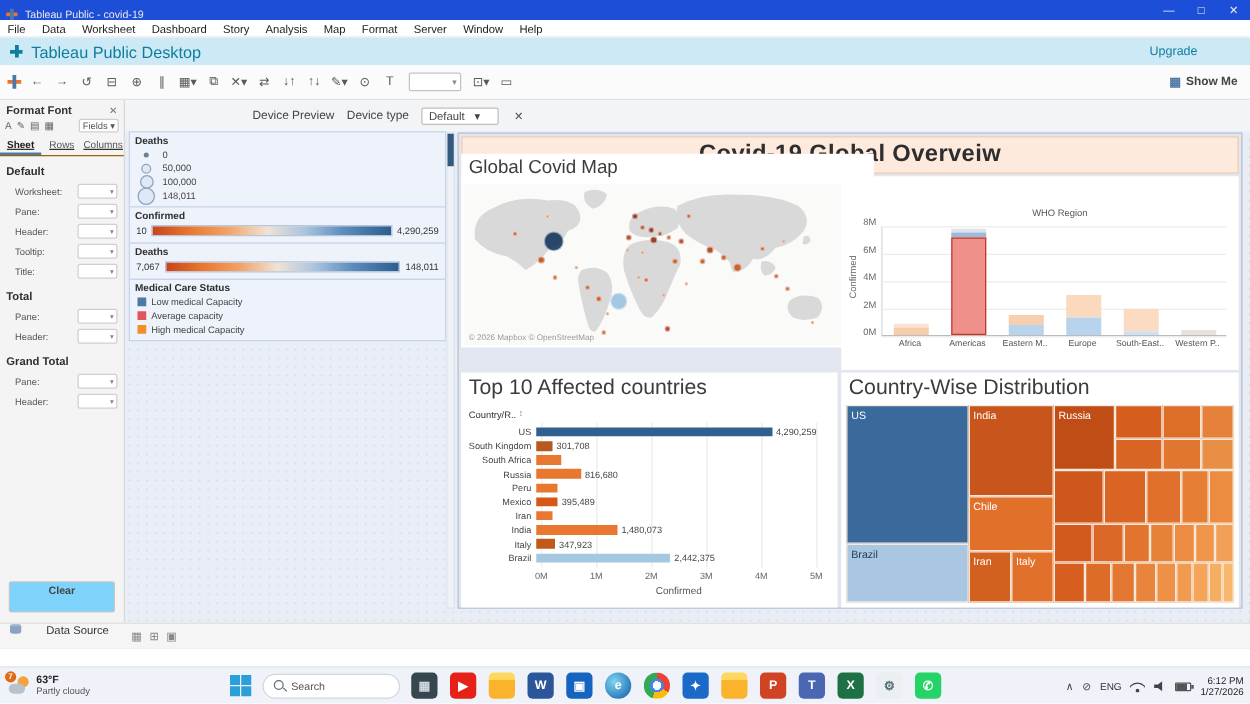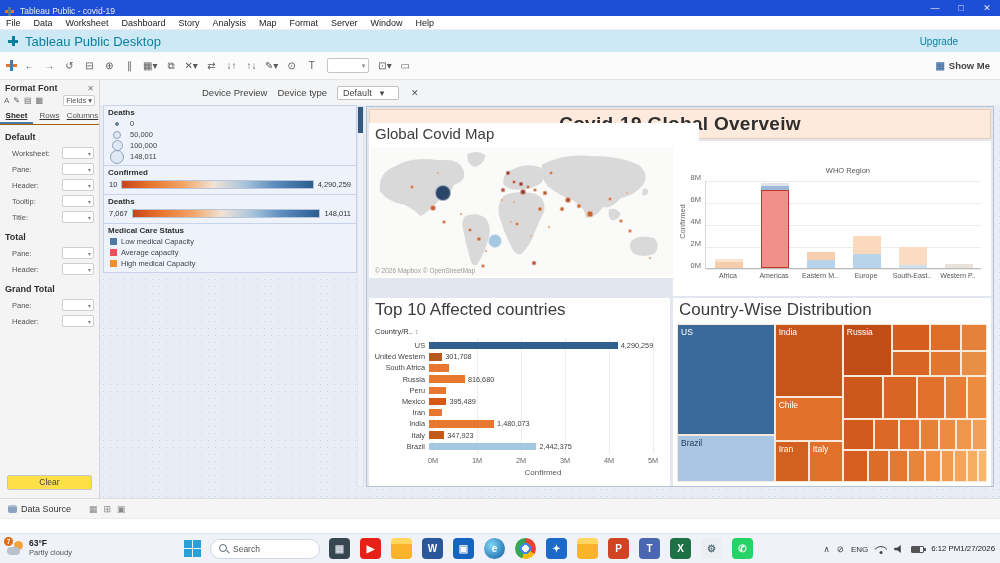--- a/index.html
+++ b/index.html
@@ -43,21 +43,21 @@
 #fp-gicons{display:flex;align-items:center;gap:4px;}
 .fp-gic{font-size:8px;color:#666;}
 .fp-fields{margin-left:auto;font-size:7.5px;color:#555;border:1px solid #cfcfcf;background:#fff;border-radius:2px;padding:0 2px;white-space:nowrap;}
 #fp-tabs{display:flex;border-bottom:1px solid #a16207;text-decoration:underline;}
 .fp-tab{flex:1;text-align:center;font-size:8px;padding:2px 0;color:#555;white-space:nowrap;}
 .fp-tab.active{font-weight:bold;color:#222;border-bottom:2px solid #4a7aa8;}
 .fp-sec-title{font-size:9px;font-weight:bold;color:#2f2f2f;padding:7px 5px 3px;}
 .fp-row{display:flex;align-items:center;padding:2px 5px 2px 12px;}
 .fp-label{font-size:7.5px;color:#555;}
 .fp-dd{margin-left:auto;width:32px;height:12px;background:#fff;border:1px solid #cfcfcf;border-radius:2px;display:flex;align-items:center;justify-content:flex-end;padding-right:2px;font-size:6px;color:#888;}
-.fp-clear{position:absolute;left:7px;right:7px;bottom:8px;height:15px;background:#fde047;border:1px solid #c6c6c6;border-radius:2px;font-size:8.5px;color:#444;text-align:center;line-height:13px;}
+.fp-clear{position:absolute;left:7px;right:7px;bottom:8px;height:25px;background:#7dd3fc;border:1px solid #c6c6c6;border-radius:2px;font-size:8.5px;color:#444;text-align:center;line-height:13px;font-weight:bold;}
 
 
 #canvas{position:absolute;left:100px;top:80px;width:900px;height:418px;background-color:#e8edf6;background-image:radial-gradient(circle,#c9d3e4 0.7px,transparent 0.8px);background-size:7px 7px;}
 #device-bar{position:absolute;left:0;top:0;width:900px;height:25px;background:#f3f4f6;display:flex;align-items:center;padding-left:102px;gap:10px;font-size:9.5px;color:#444;}
 .db-select{display:flex;align-items:center;gap:8px;background:#fff;border:1px solid #c0c0c0;border-radius:2px;padding:1px 5px;min-width:62px;font-size:9px;}
 .db-close{color:#555;font-size:9px;margin-left:2px;}
 
 
 #legends{position:absolute;left:3px;top:26px;width:254px;}
 .lg-card{background:#edf2fb;border:1px solid #c7d3e8;margin-top:-1px;padding:2px 4px 3px;}
@@ -126,21 +126,21 @@
 #t10-ticks div{position:absolute;transform:translateX(-50%);font-size:7.3px;color:#666;}
 #t10-xlabel{position:absolute;left:174px;top:170px;transform:translateX(-50%);font-size:8px;color:#555;}
 
 
 #treemap{position:absolute;left:4px;top:26px;width:310px;height:158px;}
 .tm-cell{position:absolute;border:1px solid #f8e8da;}
 .tm-cell span{position:absolute;left:3px;top:2px;font-size:8.5px;}
 
 
 #sheetbar{position:absolute;left:0;top:498px;width:1000px;height:20px;background:#f5f5f5;border-top:1px solid #dcdcdc;display:flex;align-items:center;padding-left:6px;font-size:9px;color:#333;}
-.ds-tab{display:flex;align-items:center;gap:4px;padding:0 10px 0 2px;height:20px;}
+.ds-tab{display:flex;gap:20px;padding:0 10px 0 2px;height:20px;}
 .ds-ic{width:9px;height:8px;background:#8aa3c0;border-radius:3px/2px;border-top:2px solid #a9bdd4;}
 #sheet-tabs-list{display:flex;height:20px;}
 .sheet-tab{display:flex;align-items:center;gap:3px;padding:0 8px;color:#444;border-right:1px solid #e5e5e5;}
 .sheet-tab.active{background:#fff;border:1px solid #c9c9c9;font-weight:bold;color:#222;}
 .tab-ic{width:8px;height:8px;border:1px solid #8aa2bd;background:linear-gradient(180deg,#d8e4f0 50%,#fff 50%);}
 #sheet-new-btns{display:flex;gap:6px;margin-left:8px;color:#888;font-size:9px;}
 
 
 #statusstrip{position:absolute;left:0;top:518px;width:1000px;height:15px;background:#fff;border-top:1px solid #ececec;}
 
@@ -168,21 +168,21 @@
 .tb-app.chrome{border-radius:50%;background:radial-gradient(circle,#fff 0 3.5px,#4285f4 3.5px 5.5px,transparent 5.5px),conic-gradient(#ea4335 0 120deg,#fbbc05 120deg 200deg,#34a853 200deg 360deg);}
 #tray{position:absolute;right:5px;top:3px;display:flex;align-items:center;gap:7px;height:24px;}
 .tray-g{font-size:8.5px;color:#444;}
 .tray-lang{font-size:8px;color:#333;}
 .wifi{position:relative;width:12px;height:10px;overflow:hidden;}
 .wifi i{position:absolute;left:50%;top:10px;transform:translate(-50%,-50%);width:16px;height:16px;border-radius:50%;border:1.3px solid #444;}
 .wifi b{position:absolute;left:50%;top:7px;transform:translateX(-50%);width:3px;height:3px;border-radius:50%;background:#444;}
 .vol{width:10px;height:9px;background:#444;clip-path:polygon(0 35%,30% 35%,65% 5%,65% 95%,30% 65%,0 65%);}
 .bat{position:relative;width:13px;height:7px;border:1px solid #555;border-radius:1px;background:linear-gradient(90deg,#555 0 75%,transparent 75%);}
 .bat::after{content:"";position:absolute;right:-3px;top:1px;width:2px;height:3px;background:#555;}
-.clock{display:flex;flex-direction:row;align-items:flex-end;line-height:9.5px;font-size:7.8px;color:#222;}
+.clock{display:flex;flex-direction:column;align-items:flex-end;line-height:9.5px;font-size:7.8px;color:#222;}
 </style>
 </head>
 <body>
 
 <div id="app">
 
   <div id="titlebar">
     <span class="tb-plus">
         <i></i>
         <b></b>
@@ -539,21 +539,21 @@
           </div>
         <div id="top10-rows">
             <div class="t10-row">
               <div class="t10-name">US</div>
               <div class="t10-track">
                 <div class="t10-bar" style="width: 188.771px; background: rgb(49, 96, 143);"></div>
                 <span class="t10-val">4,290,259</span>
               </div>
             </div>
             <div class="t10-row">
-              <div class="t10-name">United Western</div>
+              <div class="t10-name">South Kingdom</div>
               <div class="t10-track">
                 <div class="t10-bar" style="width: 13.2752px; background: rgb(182, 90, 31);"></div>
                 <span class="t10-val">301,708</span>
               </div>
             </div>
             <div class="t10-row">
               <div class="t10-name">South Africa</div>
               <div class="t10-track">
                 <div class="t10-bar" style="width: 19.9113px; background: rgb(232, 120, 47);"></div>
               </div>

